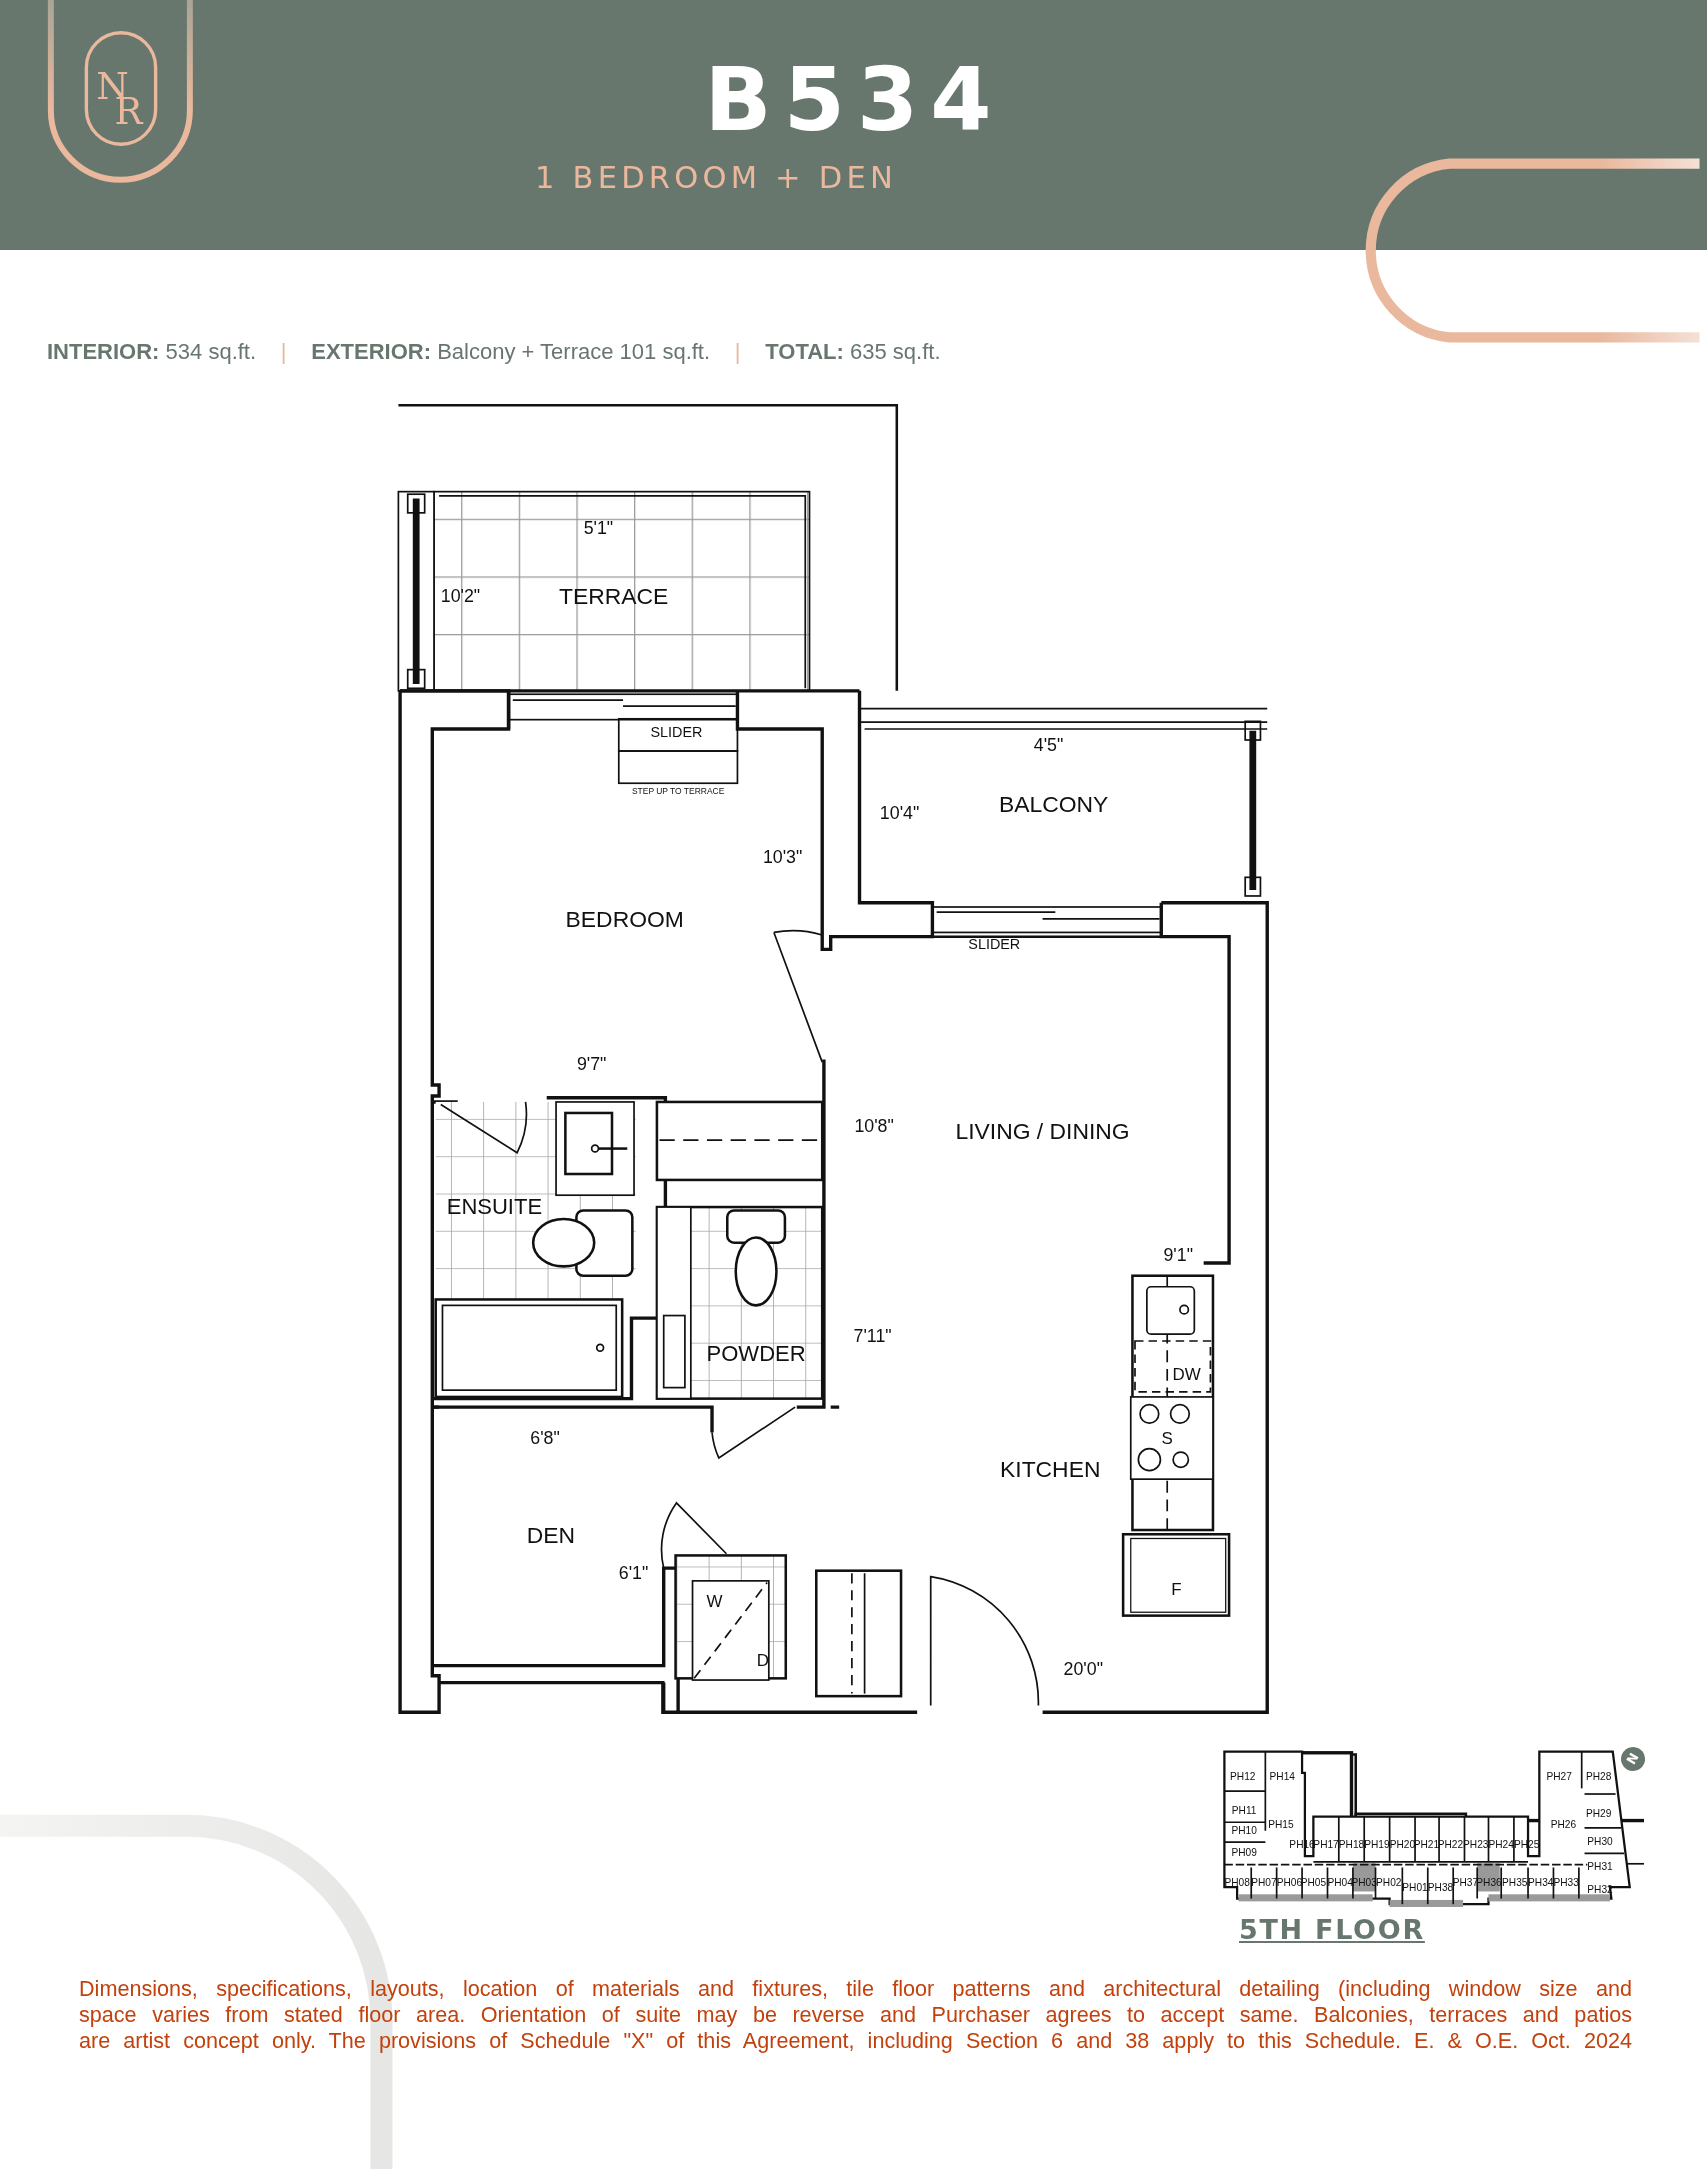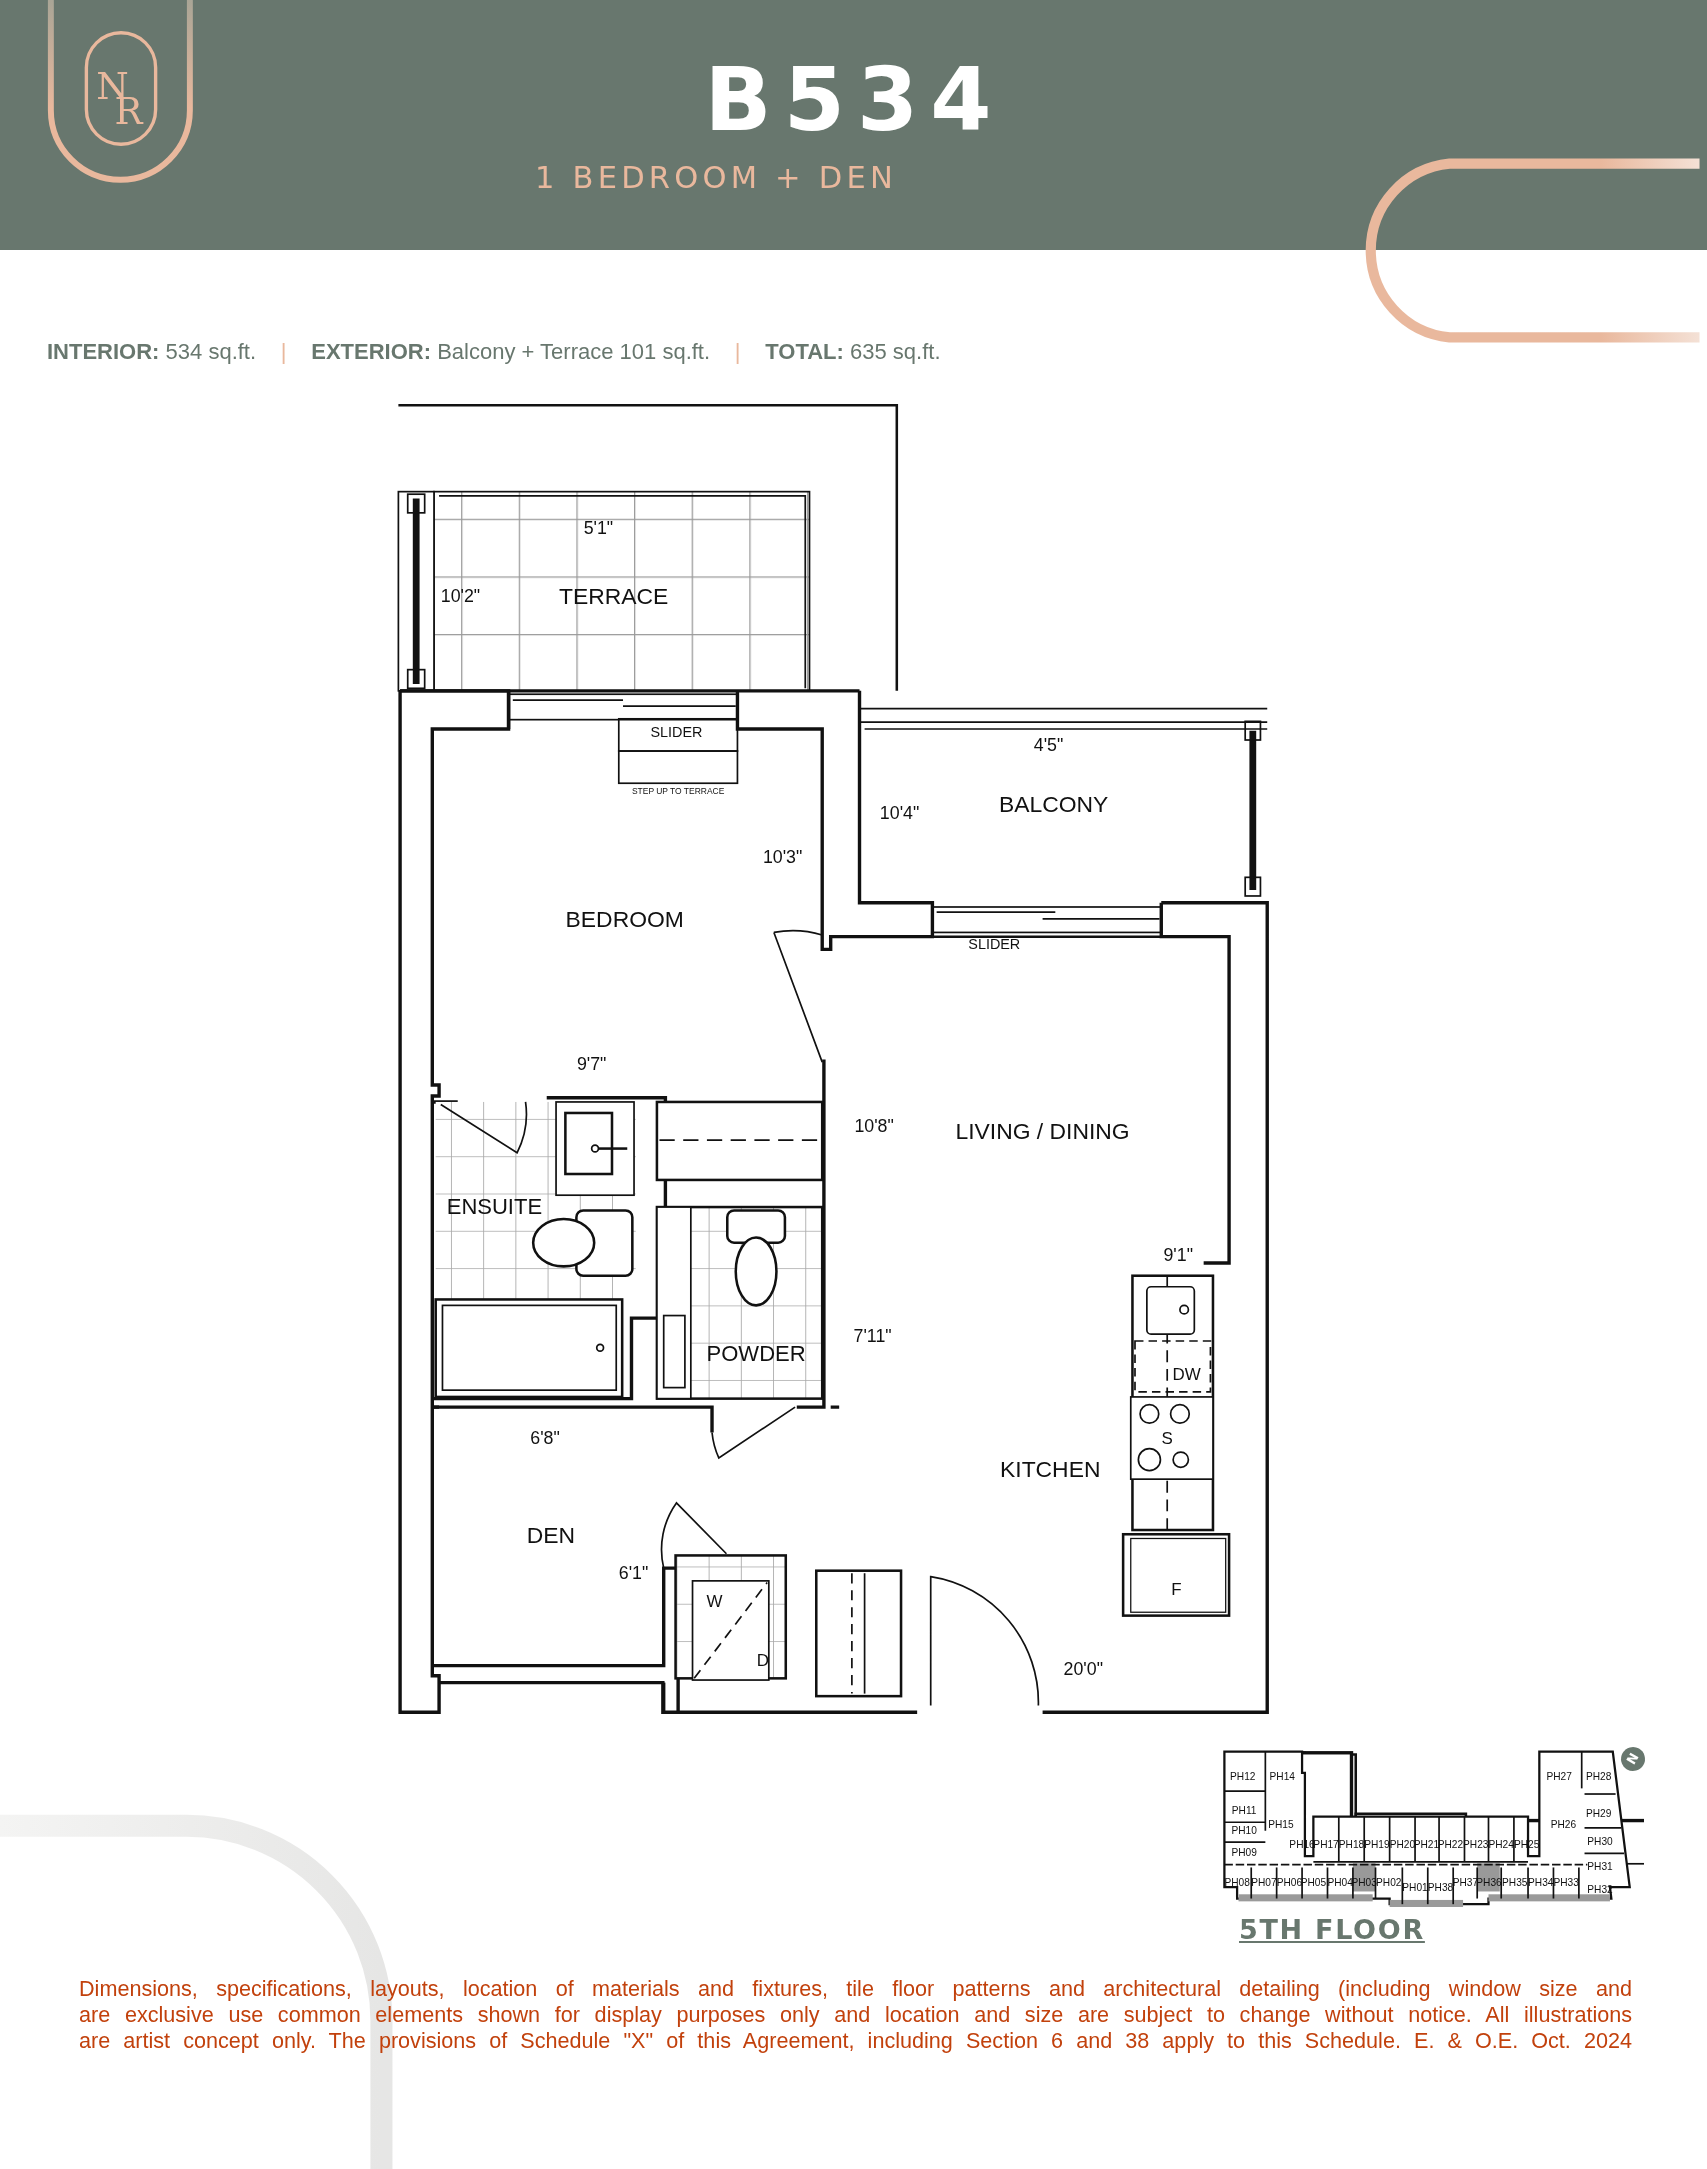--- a/index.html
+++ b/index.html
@@ -313,16 +313,16 @@
 </svg>
 
 <div style="position:absolute;left:1621px;top:1747px;width:24px;height:24px;border-radius:50%;background:#68776e;color:#fff;font-family:'DejaVu Sans',sans-serif;font-size:12.7px;font-weight:bold;text-align:center;line-height:24px;transform:rotate(-60deg);">
   <span>N</span>
 </div>
 
 <div class="keyplan-label">5TH FLOOR</div>
 
 <div class="disclaimer">
   <p>Dimensions, specifications, layouts, location of materials and fixtures, tile floor patterns and architectural detailing (including window size and</p>
-  <p>are exclusive use common elements shown for display purposes only and location and size are subject to change without notice. All illustrations</p>
+  <p>space varies from stated floor area. Orientation of suite may be reverse and Purchaser agrees to accept same. Balconies, terraces and patios</p>
   <p>are artist concept only. The provisions of Schedule "X" of this Agreement, including Section 6 and 38 apply to this Schedule. E. &amp; O.E. Oct. 2024</p>
 </div>
 
 
 </body></html>

